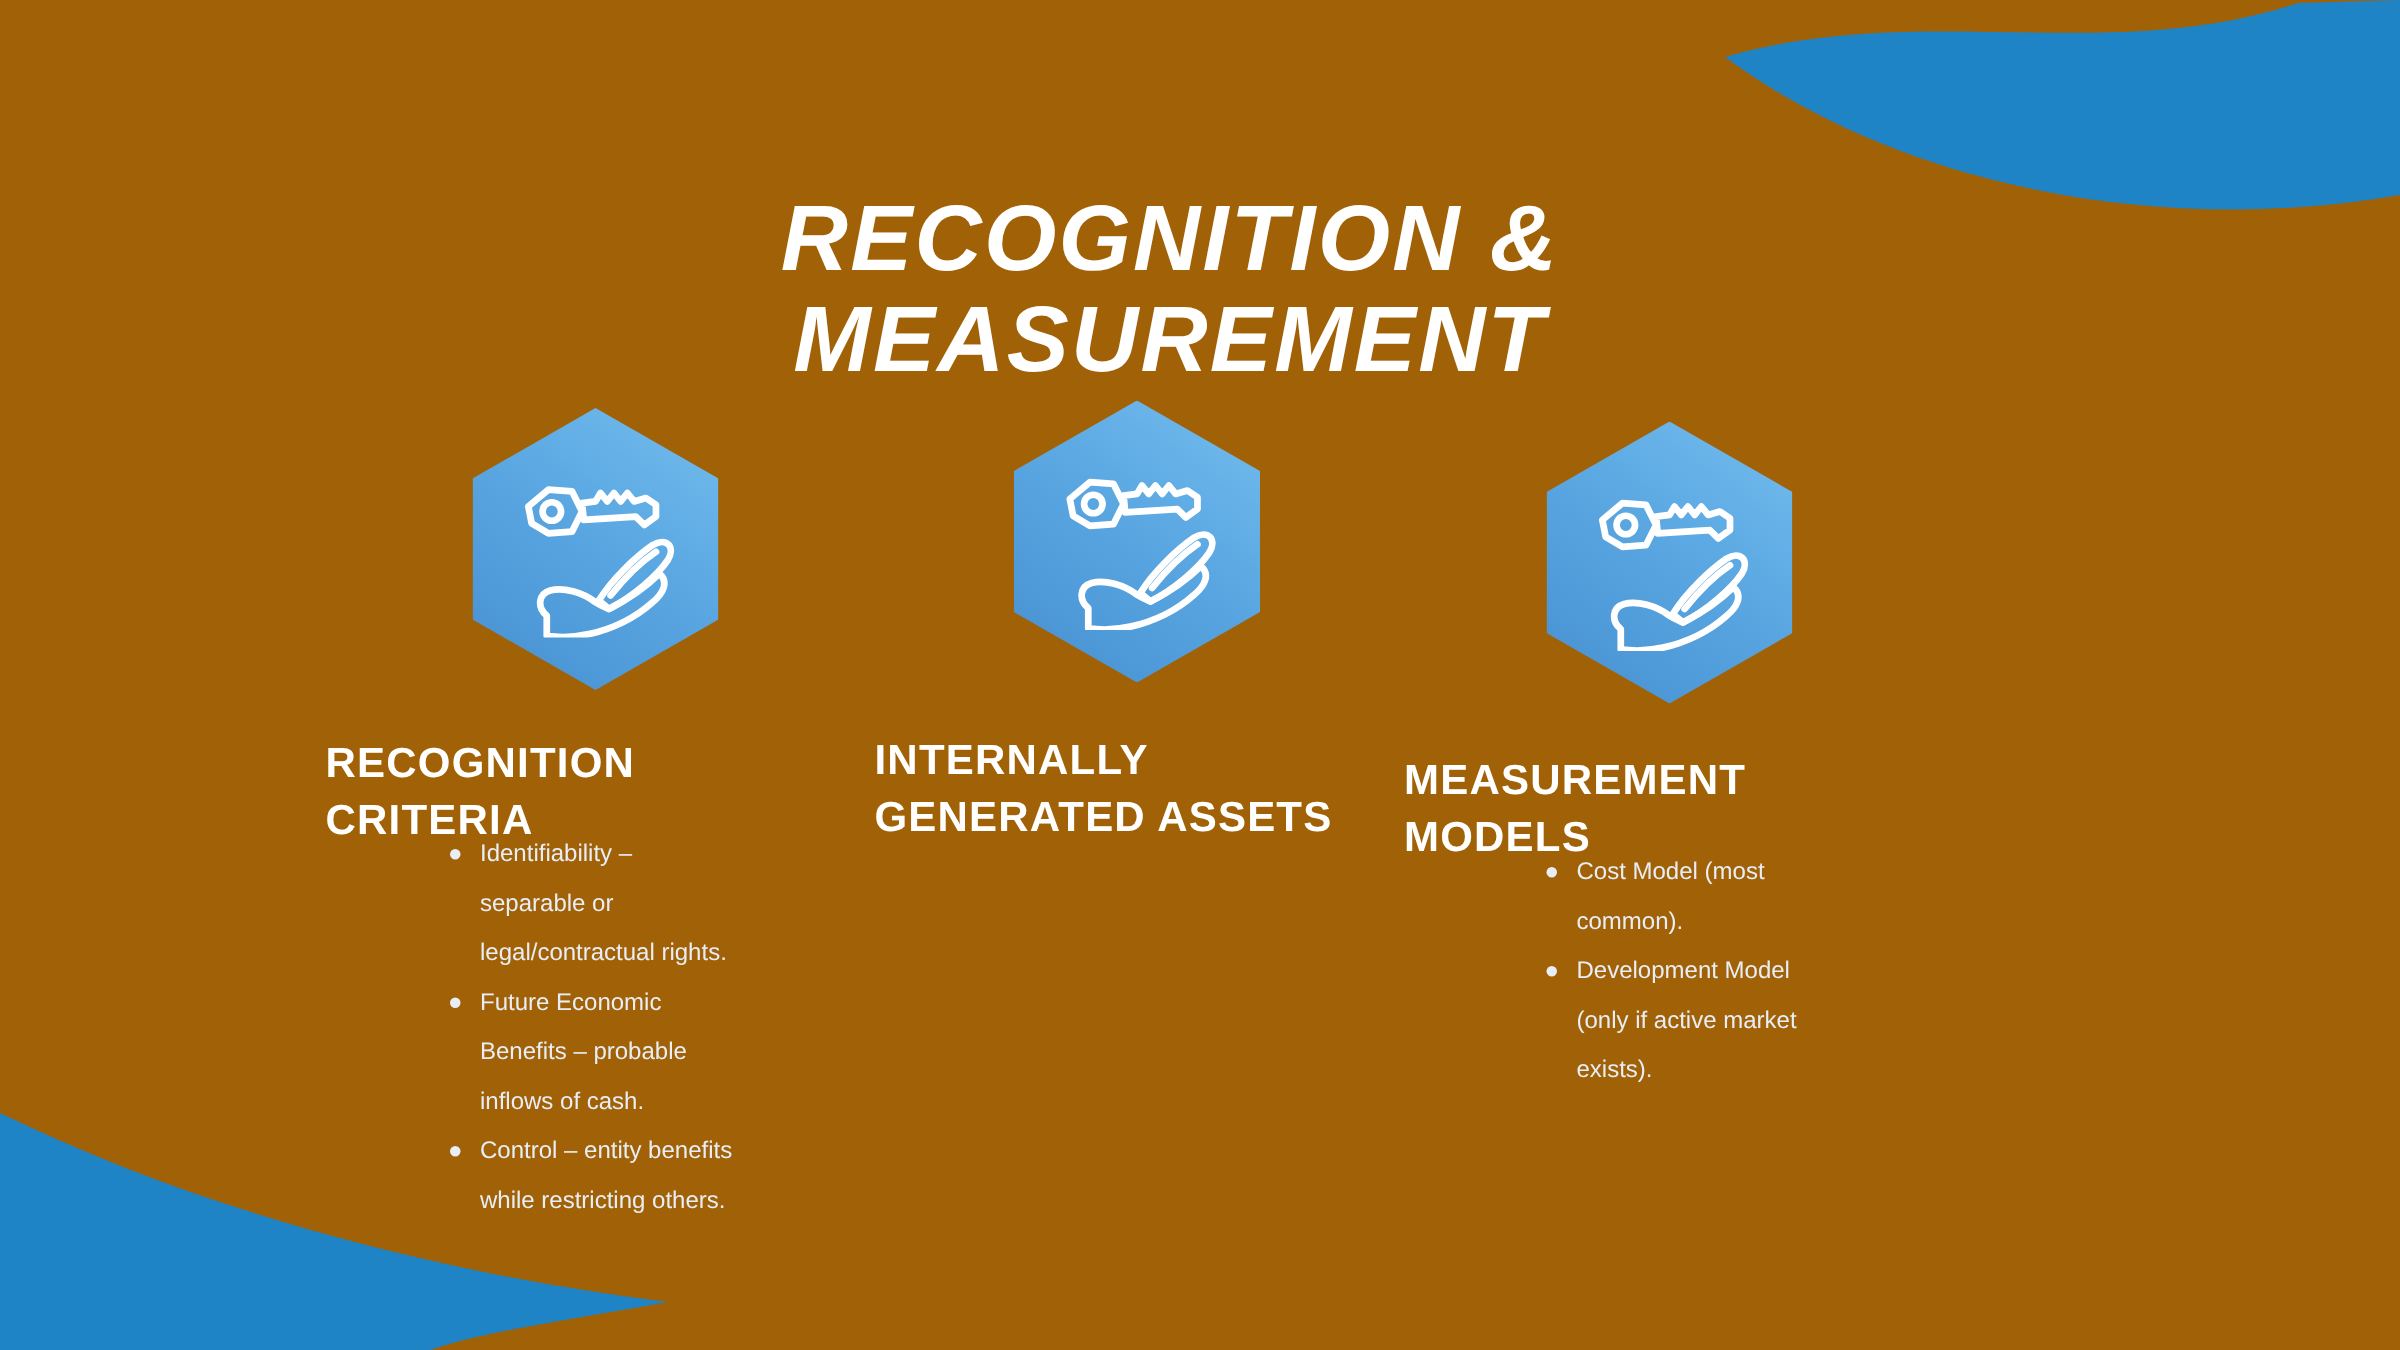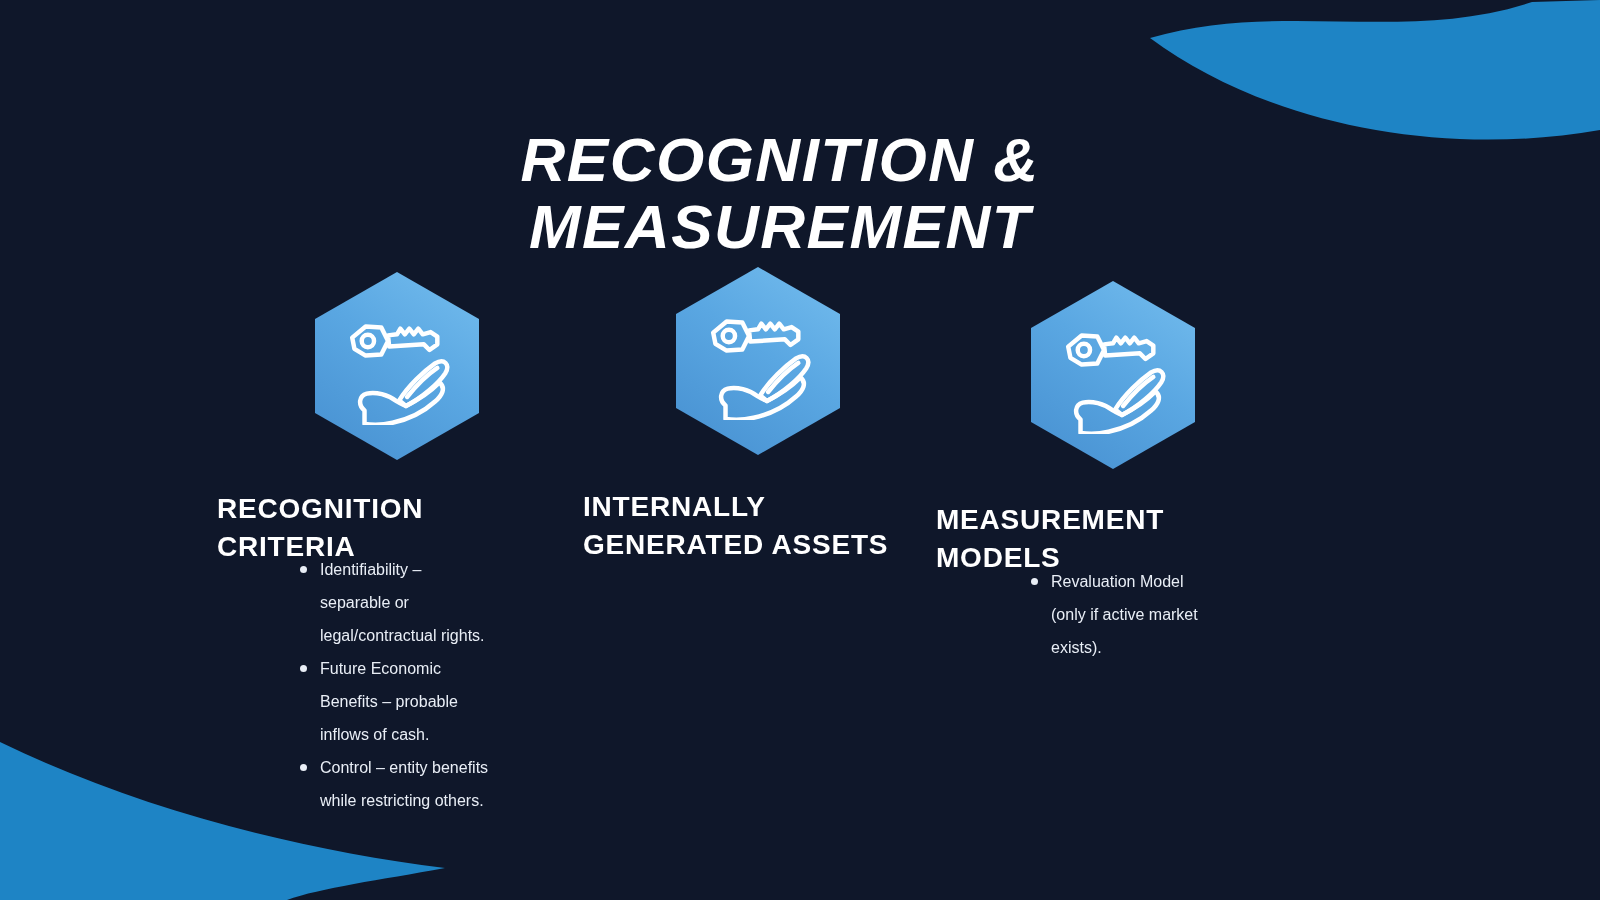--- a/index.html
+++ b/index.html
@@ -1,18 +1,18 @@
 <!DOCTYPE html>
 <html><head>
 <meta charset="utf-8">
 <style>
   html,body{margin:0;padding:0;background:#06386e;}
   #slide{
     position:relative;width:1600px;height:900px;overflow:hidden;
-    background:#0f172a;
+    background:#a16207;
     font-family:"Liberation Sans", sans-serif;
     color:#ffffff;
   }
   .decor{position:absolute;left:0;top:0;pointer-events:none;}
   .title{
     position:absolute;top:84px;left:0;width:1560px;
     text-align:center;
     font-style:italic;font-weight:bold;
     font-size:62px;line-height:67px;letter-spacing:1.5px;
     white-space:pre-line;color:#ffffff;
@@ -103,18 +103,20 @@
       <circle cx="24" cy="25" r="5.5"></circle>
       <path d="M42 20 L50 19 L53 14 L57 19 L61 14 L65 19 L69 14 L73 19 L80 17 L86 21 L86 28 L79 33 L74 28 L43 30 Z"></path>
       <path d="M52 78 C60 65 74 52 84 45 C92 40 98 46 93 54 C87 63 72 76 58 83 Z"></path>
       <path d="M59 75 C67 65 77 55 86 49"></path>
       <path d="M21 99 L21 87 C15 82 16 74 23 72 C31 70 42 73 50 79 C53 81 56 82 58 83 C70 77 80 70 88 62 C94 67 90 74 84 79 C74 88 60 95 46 98 C37 100 28 100 21 99 Z"></path>
     </svg>
   </div>
   <h2 class="col-head c3-head">MEASUREMENT
 MODELS</h2>
   <ul class="bullets c3-list">
-    <li>Revaluation Model
+    <li>Cost Model (most
+common).</li>
+    <li>Development Model
 (only if active market
 exists).</li>
   </ul>
 
 </div>
 
 </body></html>

